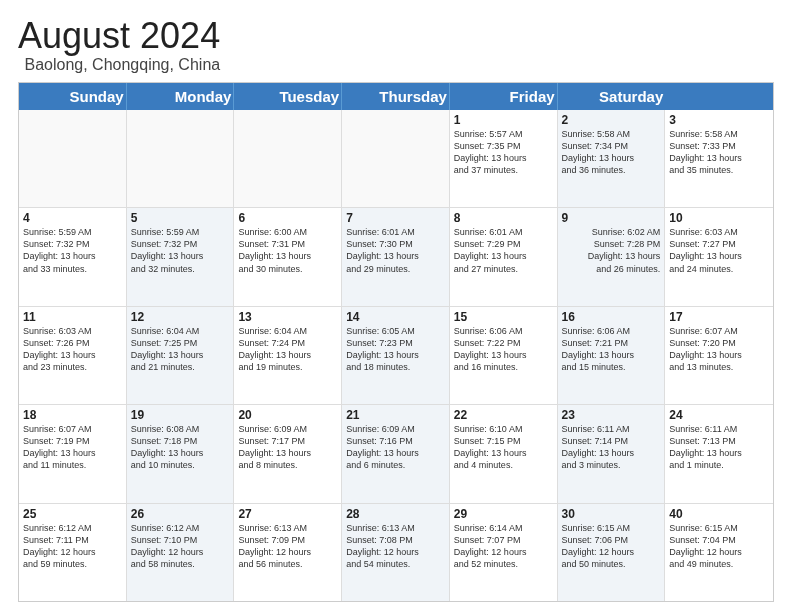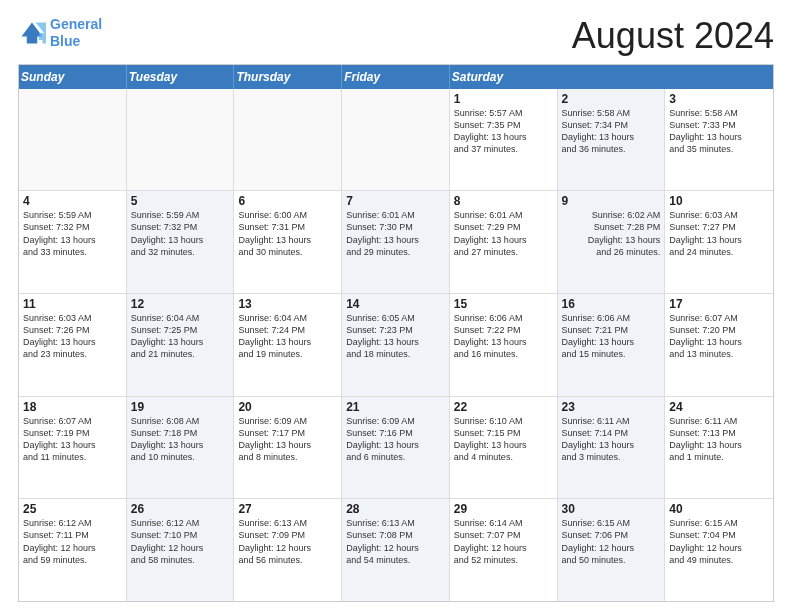--- a/index.html
+++ b/index.html
@@ -60,26 +60,25 @@
       flex-direction: column;
       border: 1px solid #ccc;
     }
     .cal-header {
       display: grid;
       grid-template-columns: repeat(7, 1fr);
       background: #3a7bbf;
     }
     .cal-header-cell {
       color: #fff;
-      font-size: 12px;
+      font-size: 15px;
       font-weight: bold;
-      text-align: left;
+      text-align: right;
       padding: 5px 2px;
       border-right: 1px solid #5a9bd4;
-      font-style: italic;
     }
     .cal-header-cell:last-child { border-right: none; }
     .cal-body {
       flex: 1;
       display: flex;
       flex-direction: column;
     }
     .cal-row {
       display: grid;
       grid-template-columns: repeat(7, 1fr);
@@ -110,38 +109,30 @@
       font-size: 9px;
       color: #333;
       line-height: 1.35;
     }
   </style>
 </head>
 <body>
 
 <div class="page">
   <div class="header">
-    <div class="logo">
-      <svg class="logo-icon" viewBox="0 0 32 32">
-        <polygon points="16,4 28,20 22,20 22,28 10,28 10,20 4,20" fill="#3a7bbf"></polygon>
-        <polygon points="20,4 30,16 24,16 24,24 28,24 28,28 32,28 32,4" fill="#5ab0e8" opacity="0.7"></polygon>
-      </svg>
-      <div class="logo-text">
-        <div><span>General</span></div>
-        <div><span style="color:#4a90d9">Blue</span></div>
-      </div>
-    </div>
     <div class="title-area">
       <div class="month-title">August 2024</div>
+      <div class="location">Baolong, Chongqing, China</div>
     </div>
   </div>
 
   <div class="calendar">
     <div class="cal-header" id="cal-header">
         <div class="cal-header-cell">Sunday</div>
+        <div class="cal-header-cell">Monday</div>
         <div class="cal-header-cell">Tuesday</div>
         <div class="cal-header-cell">Thursday</div>
         <div class="cal-header-cell">Friday</div>
         <div class="cal-header-cell">Saturday</div>
       </div>
     <div class="cal-body" id="cal-body">
         <div class="cal-row">
           <div class="cal-cell empty"></div>
           <div class="cal-cell empty"></div>
           <div class="cal-cell empty"></div>

